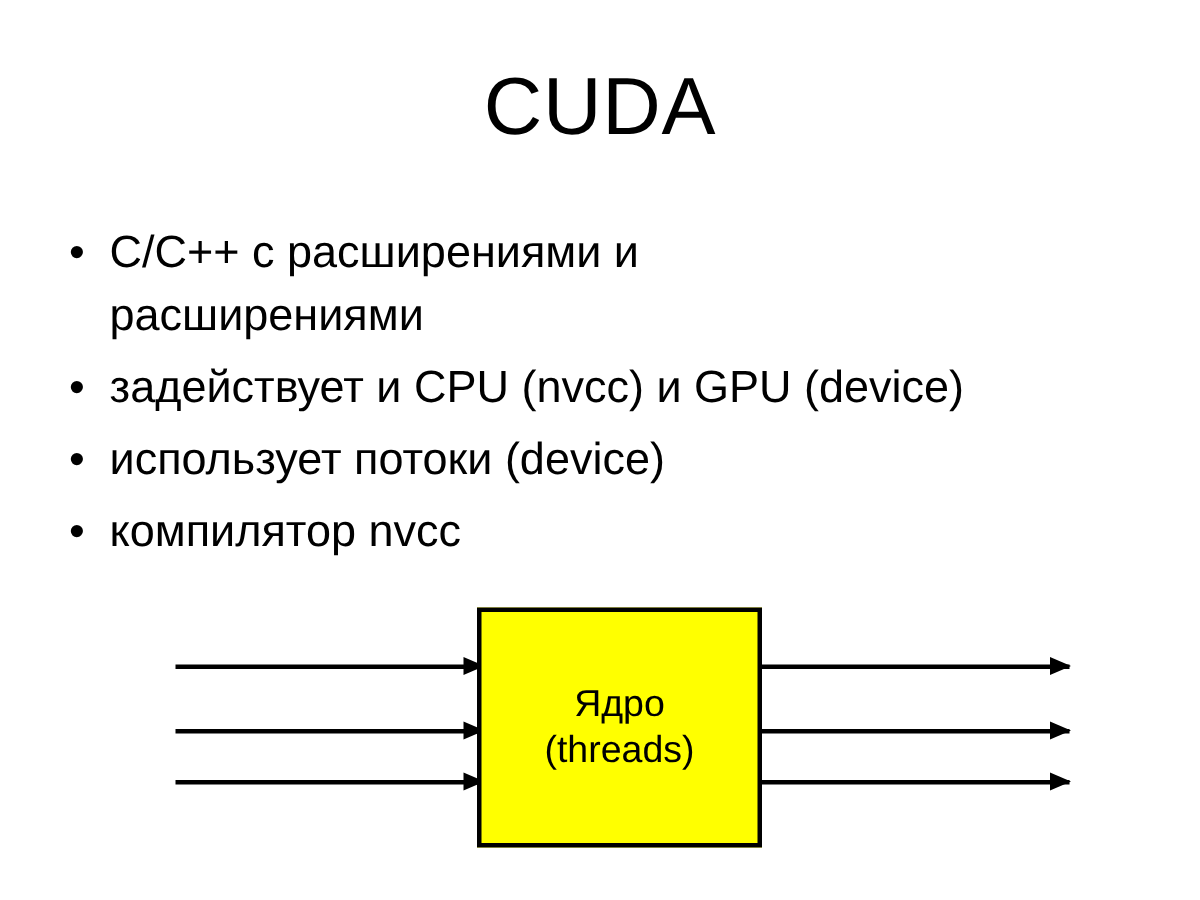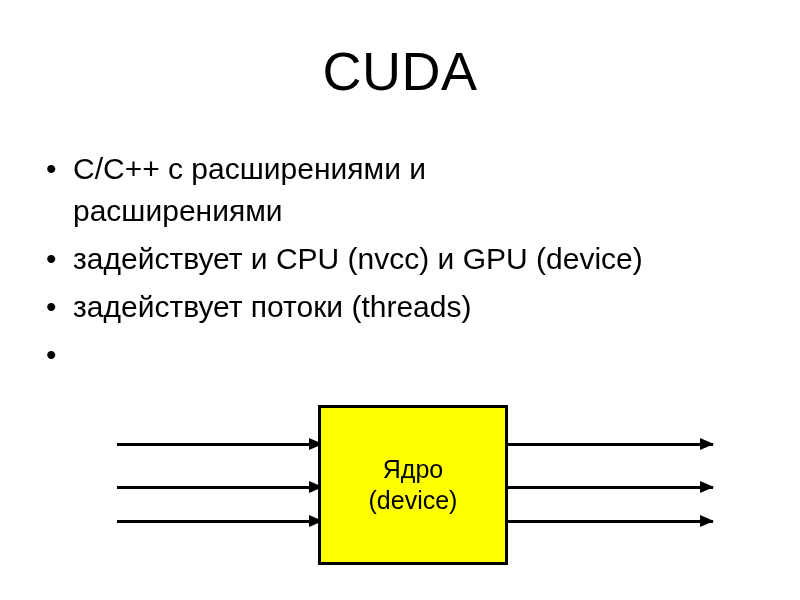--- a/index.html
+++ b/index.html
@@ -119,42 +119,43 @@
     <li class="bullet-item wrap">
       <span class="dot">•</span>
       <span>C/C++ с расширениями и расширениями</span>
     </li>
     <li class="bullet-item">
       <span class="dot">•</span>
       <span>задействует и CPU (nvcc) и GPU (device)</span>
     </li>
     <li class="bullet-item">
       <span class="dot">•</span>
-      <span>задействует потоки (threads)</span>
+      <span>использует потоки (device)</span>
     </li>
     <li class="bullet-item">
       <span class="dot">•</span>
+      <span>компилятор nvcc</span>
     </li>
   </ul>
 
   <div class="diagram">
 
     <div class="arrow" style="left:117px; top:443px; width:205px;">
       <span class="head"></span>
     </div>
     <div class="arrow" style="left:117px; top:486px; width:205px;">
       <span class="head"></span>
     </div>
     <div class="arrow" style="left:117px; top:520px; width:205px;">
       <span class="head"></span>
     </div>
 
     <div class="kernel-box">
       <div class="kernel-line">Ядро</div>
-      <div class="kernel-line">(device)</div>
+      <div class="kernel-line">(threads)</div>
     </div>
 
     <div class="arrow" style="left:505px; top:443px; width:208px;">
       <span class="head"></span>
     </div>
     <div class="arrow" style="left:505px; top:486px; width:208px;">
       <span class="head"></span>
     </div>
     <div class="arrow" style="left:505px; top:520px; width:208px;">
       <span class="head"></span>

